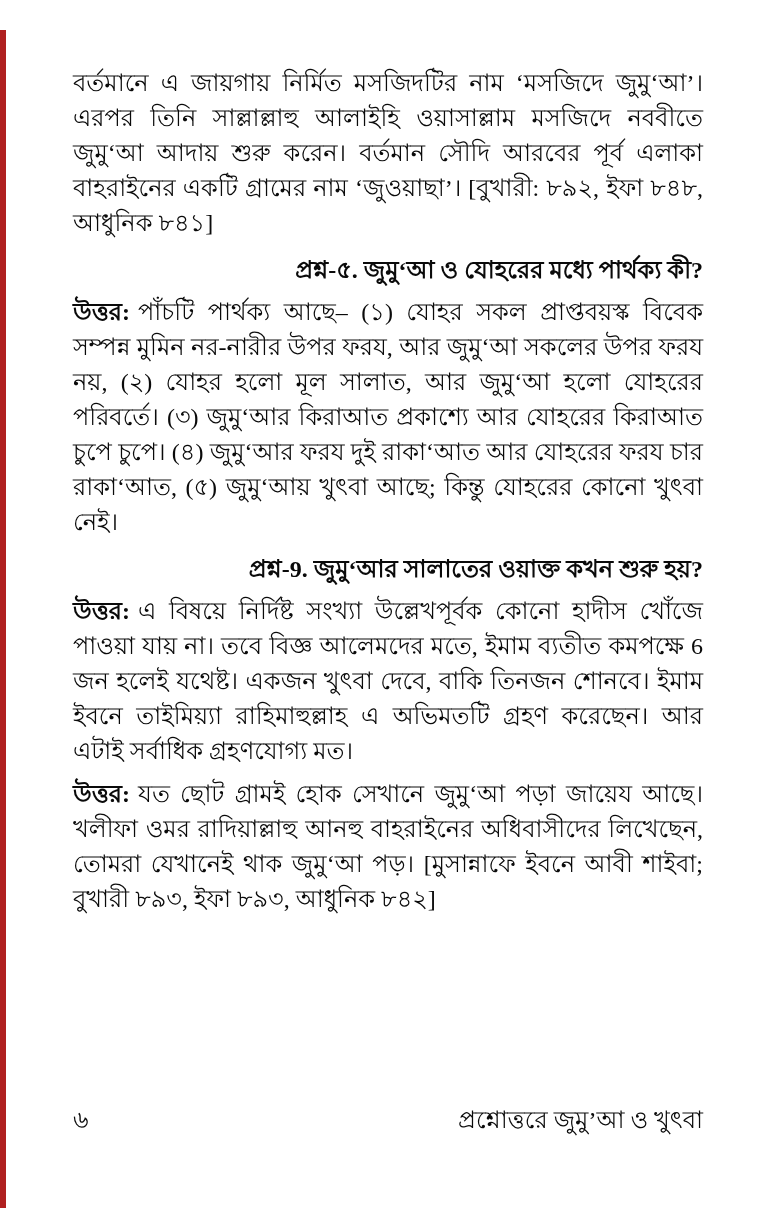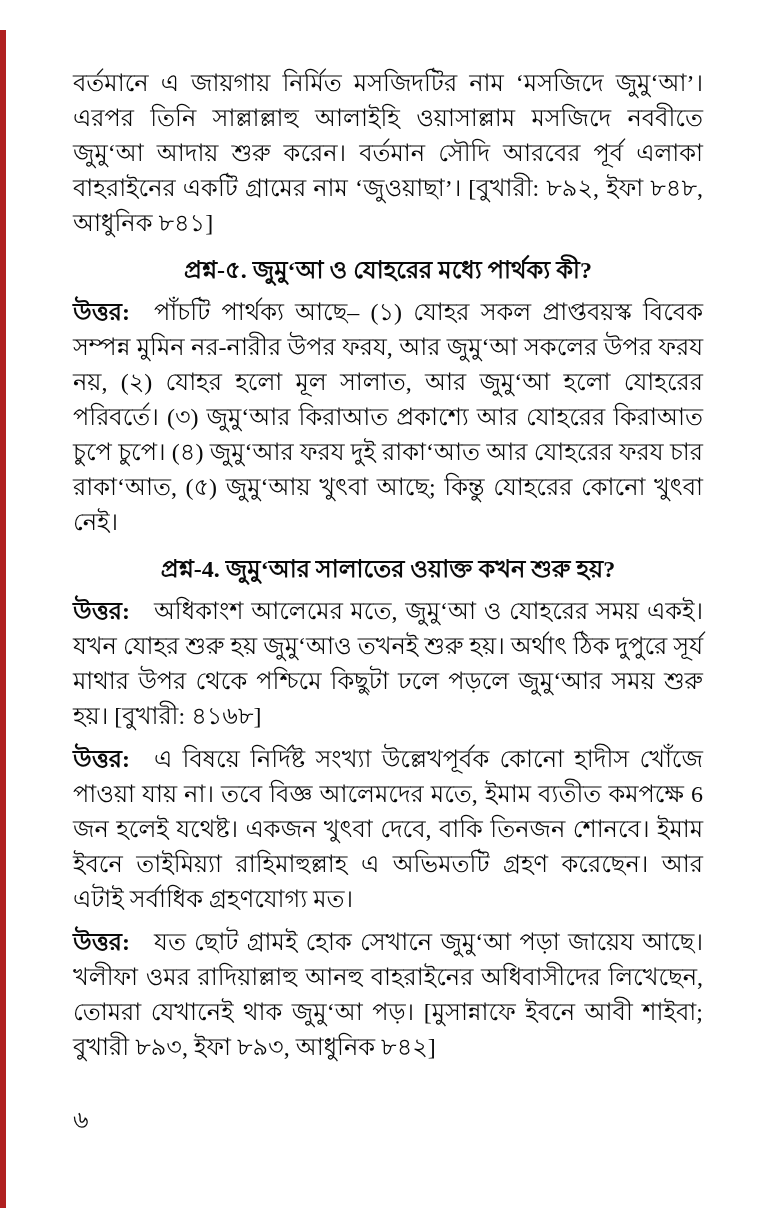--- a/index.html
+++ b/index.html
@@ -30,25 +30,25 @@
     font-size: 24px;
     line-height: 35px;
     text-align: justify;
     margin: 0 0 8px 0;
   }
   .question {
     font-size: 24px;
     line-height: 34px;
     font-weight: 700;
     margin: 12px 0 8px 0;
-    text-align: center;
+    text-align: right;
   }
   .answer-label {
     font-weight: 700;
-    margin-right: 24px;
+    margin-right: 8px;
   }
   .page-footer {
     position: absolute;
     left: 73px;
     width: 630px;
     top: 1104px;
     display: flex;
     justify-content: space-between;
     align-items: baseline;
     font-size: 24px;
@@ -64,29 +64,29 @@
 
   <p class="body-text">বর্তমানে এ জায়গায় নির্মিত মসজিদটির নাম ‘মসজিদে জুমু‘আ’। এরপর তিনি সাল্লাল্লাহু আলাইহি ওয়াসাল্লাম মসজিদে নববীতে জুমু‘আ আদায় শুরু করেন। বর্তমান সৌদি আরবের পূর্ব এলাকা বাহরাইনের একটি গ্রামের নাম ‘জুওয়াছা’। [বুখারী: ৮৯২, ইফা ৮৪৮, আধুনিক ৮৪১]</p>
 
 
   <section>
     <h2 class="question">প্রশ্ন-৫. জুমু‘আ ও যোহরের মধ্যে পার্থক্য কী?</h2>
     <p class="body-text"><strong class="answer-label">উত্তর:</strong><span>পাঁচটি পার্থক্য আছে– (১) যোহর সকল প্রাপ্তবয়স্ক বিবেক সম্পন্ন মুমিন নর-নারীর উপর ফরয, আর জুমু‘আ সকলের উপর ফরয নয়, (২) যোহর হলো মূল সালাত, আর জুমু‘আ হলো যোহরের পরিবর্তে। (৩) জুমু‘আর কিরাআত প্রকাশ্যে আর যোহরের কিরাআত চুপে চুপে। (৪) জুমু‘আর ফরয দুই রাকা‘আত আর যোহরের ফরয চার রাকা‘আত, (৫) জুমু‘আয় খুৎবা আছে; কিন্তু যোহরের কোনো খুৎবা নেই।</span></p>
   </section>
 
   <section>
-    <h2 class="question">প্রশ্ন-4. জুমু‘আর সালাতের ওয়াক্ত কখন শুরু হয়?</h2>
-    <p class="body-text"><strong class="answer-label">উত্তর:</strong><span>অধিকাংশ আলেমের মতে, জুমু‘আ ও যোহরের সময় একই। যখন যোহর শুরু হয় জুমু‘আও তখনই শুরু হয়। অর্থাৎ ঠিক দুপুরে সূর্য মাথার উপর থেকে পশ্চিমে কিছুটা ঢলে পড়লে জুমু‘আর সময় শুরু হয়। [বুখারী: ৪১৬৮]</span></p>
+    <h2 class="question">প্রশ্ন-9. জুমু‘আর সালাতের ওয়াক্ত কখন শুরু হয়?</h2>
   </section>
 
   <section>
     <p class="body-text"><strong class="answer-label">উত্তর:</strong><span>এ বিষয়ে নির্দিষ্ট সংখ্যা উল্লেখপূর্বক কোনো হাদীস খোঁজে পাওয়া যায় না। তবে বিজ্ঞ আলেমদের মতে, ইমাম ব্যতীত কমপক্ষে 6 জন হলেই যথেষ্ট। একজন খুৎবা দেবে, বাকি তিনজন শোনবে। ইমাম ইবনে তাইমিয়্যা রাহিমাহুল্লাহ এ অভিমতটি গ্রহণ করেছেন। আর এটাই সর্বাধিক গ্রহণযোগ্য মত।</span></p>
   </section>
 
   <section>
     <p class="body-text"><strong class="answer-label">উত্তর:</strong><span>যত ছোট গ্রামই হোক সেখানে জুমু‘আ পড়া জায়েয আছে। খলীফা ওমর রাদিয়াল্লাহু আনহু বাহরাইনের অধিবাসীদের লিখেছেন, তোমরা যেখানেই থাক জুমু‘আ পড়। [মুসান্নাফে ইবনে আবী শাইবা; বুখারী ৮৯৩, ইফা ৮৯৩, আধুনিক ৮৪২]</span></p>
   </section>
 
 </main>
 
 <footer class="page-footer">
   <span class="page-number">৬</span>
+  <span class="footer-title">প্রশ্নোত্তরে জুমু’আ ও খুৎবা</span>
 </footer>
 
 </body></html>

